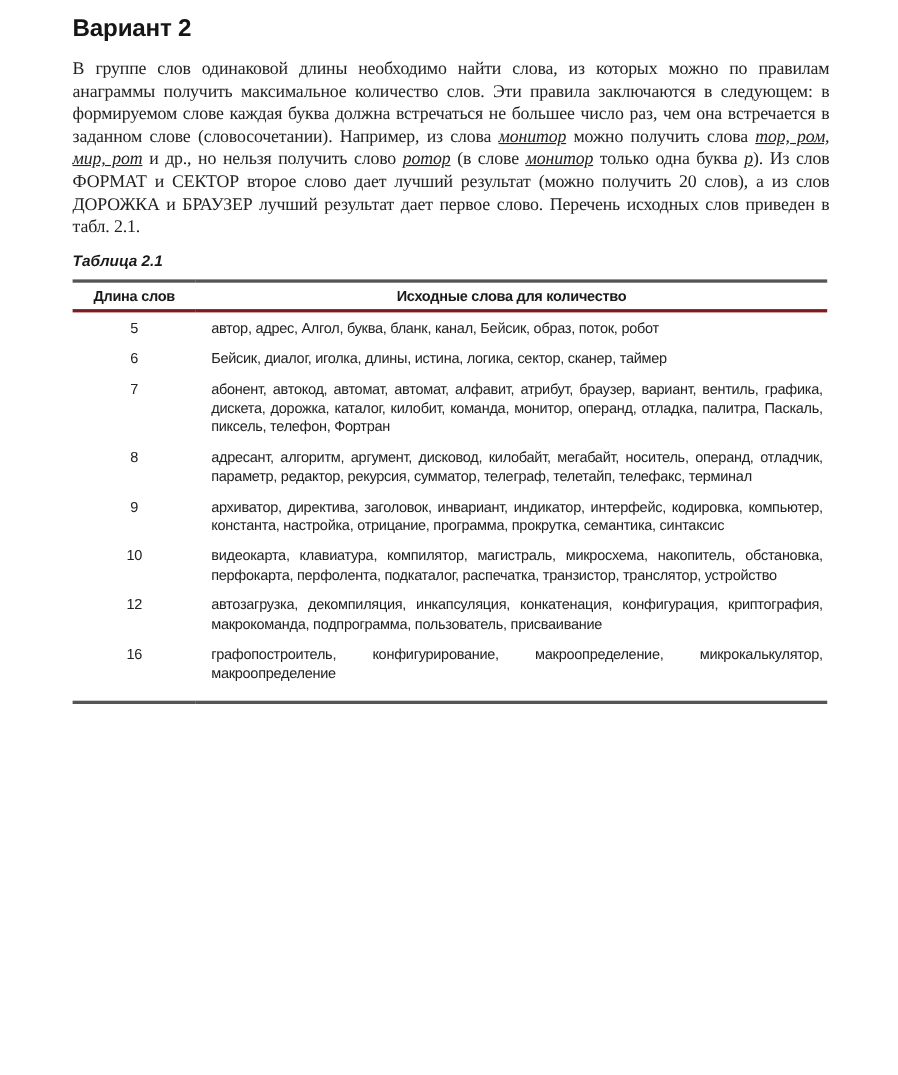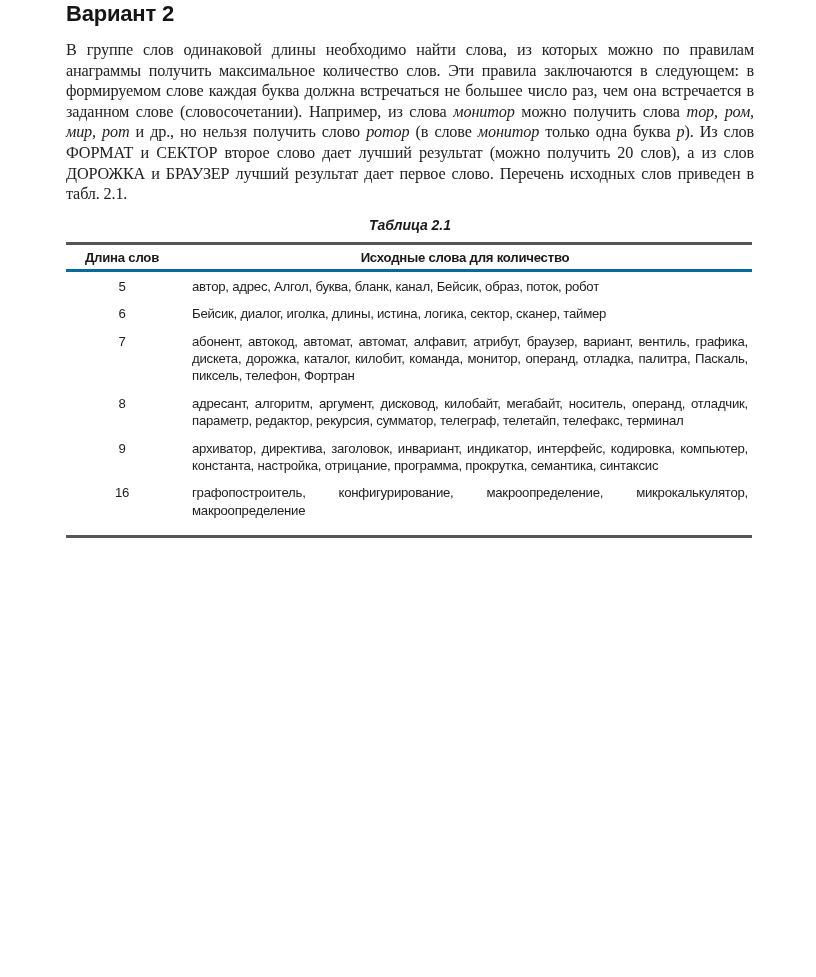--- a/index.html
+++ b/index.html
@@ -1,40 +1,40 @@
 <!DOCTYPE html>
 <html><head>
 <meta charset="utf-8">
 <style>
   html, body { margin: 0; padding: 0; background: #ffffff; }
   body { width: 816px; height: 977px; position: relative; overflow: hidden; color: #1a1a1a; }
-  .page { position: absolute; left: 66px; top: 0; width: 688px; }
+  .page { position: absolute; left: 66px; top: 12px; width: 688px; }
   .title {
     font-family: "Liberation Sans", sans-serif; font-weight: bold;
     font-size: 22px; line-height: 28px; margin: 0 0 12px 0; color: #151515;
     letter-spacing: -0.2px;
   }
   .para {
     font-family: "Liberation Serif", serif; font-size: 16.2px; line-height: 20.6px;
     text-align: justify; margin: 0; color: #222; letter-spacing: -0.15px;
   }
-  .para i { font-style: italic; }
+  .para i { font-style: italic; text-decoration: underline; }
   .caption {
     font-family: "Liberation Sans", sans-serif; font-weight: bold; font-style: italic;
-    font-size: 14px; text-align: center; margin: 11px 0 0 0; line-height: 18px; color: #1a1a1a;
+    font-size: 14px; text-align: left; margin: 11px 0 0 0; line-height: 18px; color: #1a1a1a;
   }
   table.words {
     width: 686px; border-collapse: collapse; margin-top: 8px;
     font-family: "Liberation Sans", sans-serif; font-size: 13.2px; color: #222;
     border-top: 3px solid #555; border-bottom: 3px solid #555;
     letter-spacing: -0.25px;
   }
   table.words thead th {
     font-weight: bold; font-size: 13.2px; padding: 5px 0 4px 0;
-    border-bottom: 3px solid #0369a1; text-align: center; color: #1a1a1a;
+    border-bottom: 3px solid #7f1d1d; text-align: center; color: #1a1a1a;
   }
   table.words thead th.col-len { width: 112px; text-align: center; }
   table.words td { vertical-align: top; line-height: 17.4px; }
   table.words td.len { text-align: center; padding: 7px 0 3px 0; }
   table.words td.list { text-align: justify; padding: 7px 4px 3px 14px; }
   table.words tbody tr:first-child td { padding-top: 6px; }
   table.words tbody tr:last-child td { padding-bottom: 16px; }
 </style>
 </head>
 <body>
@@ -68,18 +68,26 @@
         </tr>
         <tr>
           <td class="len">8</td>
           <td class="list">адресант, алгоритм, аргумент, дисковод, килобайт, мегабайт, носи­тель, операнд, отладчик, параметр, редактор, рекурсия, сумматор, телеграф, телетайп, телефакс, терминал</td>
         </tr>
         <tr>
           <td class="len">9</td>
           <td class="list">архиватор, директива, заголовок, инвариант, индикатор, интерфейс, кодировка, компьютер, константа, настройка, отрицание, программа, прокрутка, семантика, синтаксис</td>
         </tr>
         <tr>
+          <td class="len">10</td>
+          <td class="list">видеокарта, клавиатура, компилятор, магистраль, микросхема, нако­питель, обстановка, перфокарта, перфолента, подкаталог, распечат­ка, транзистор, транслятор, устройство</td>
+        </tr>
+        <tr>
+          <td class="len">12</td>
+          <td class="list">автозагрузка, декомпиляция, инкапсуляция, конкатенация, конфигу­рация, криптография, макрокоманда, подпрограмма, пользователь, присваивание</td>
+        </tr>
+        <tr>
           <td class="len">16</td>
           <td class="list">графопостроитель, конфигурирование, макроопределение, микро­калькулятор, макроопределение</td>
         </tr>
       </tbody>
   </table>
 </div>
 
 </body></html>

